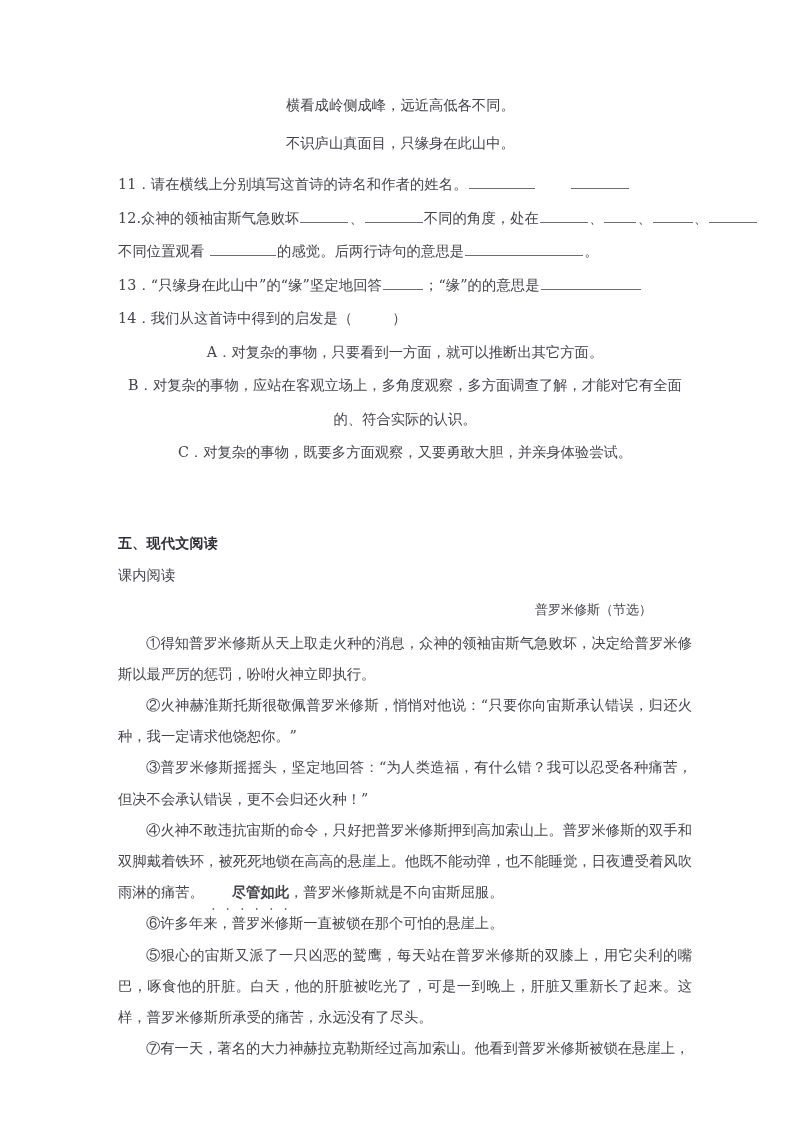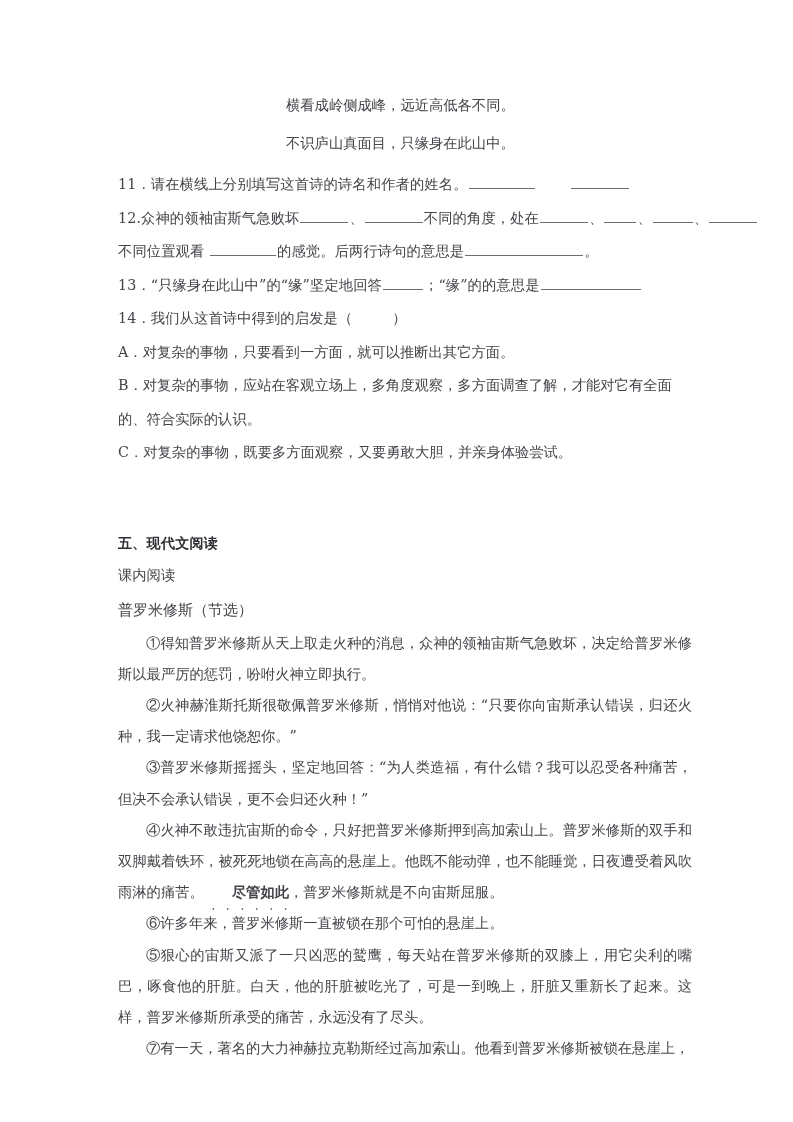--- a/index.html
+++ b/index.html
@@ -72,23 +72,23 @@
     color: #2e2e33;
     font-family: "DejaVu Sans", "Liberation Sans", sans-serif;
     letter-spacing: 0.3px;
   }
   .sub-label {
     font-size: 14.3px;
     line-height: 34px;
     color: #44444a;
   }
   .doc-title {
-    font-size: 15px;
+    font-size: 13px;
     line-height: 36px;
-    text-align: left;
+    text-align: right;
     color: #44444a;
     padding-right: 40px;
   }
 
   
   .para {
     font-size: 14.3px;
     line-height: 31.2px;
     text-align: justify;
     text-justify: inter-ideograph;
@@ -112,20 +112,21 @@
     height: 2px;
     background-image: radial-gradient(circle, #4a4a50 0.9px, transparent 1.1px);
     background-size: 14.5px 2px;
     background-repeat: repeat-x;
   }
 
   .choice {
     font-size: 14.3px;
     line-height: 33.5px;
     color: #44444a;
+    text-align: center;
   }
   .paren-blank {
     display: inline-block;
     width: 40px;
   }
 </style>
 </head>
 <body>
 
 <div class="page">

